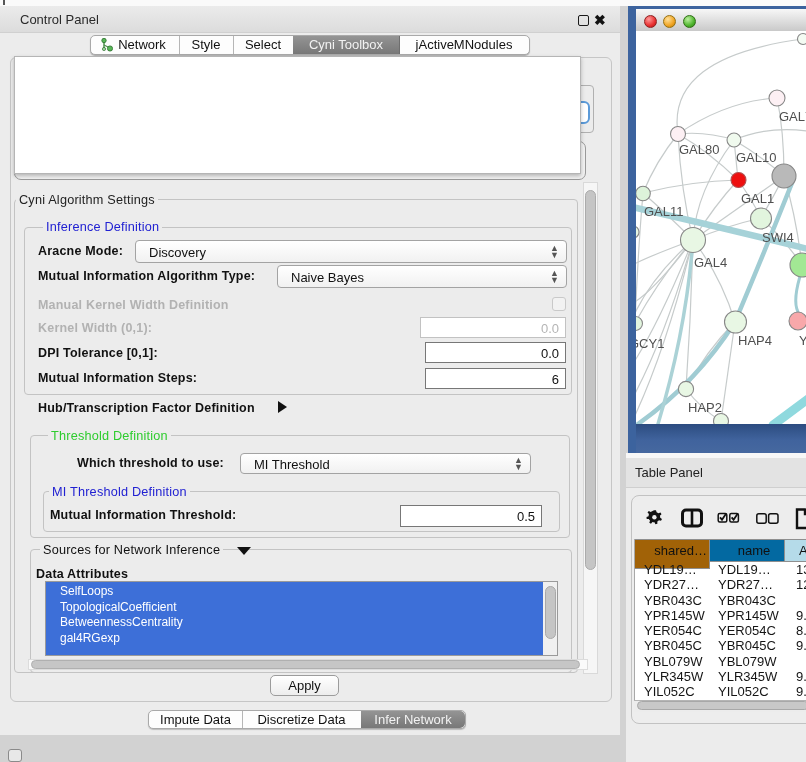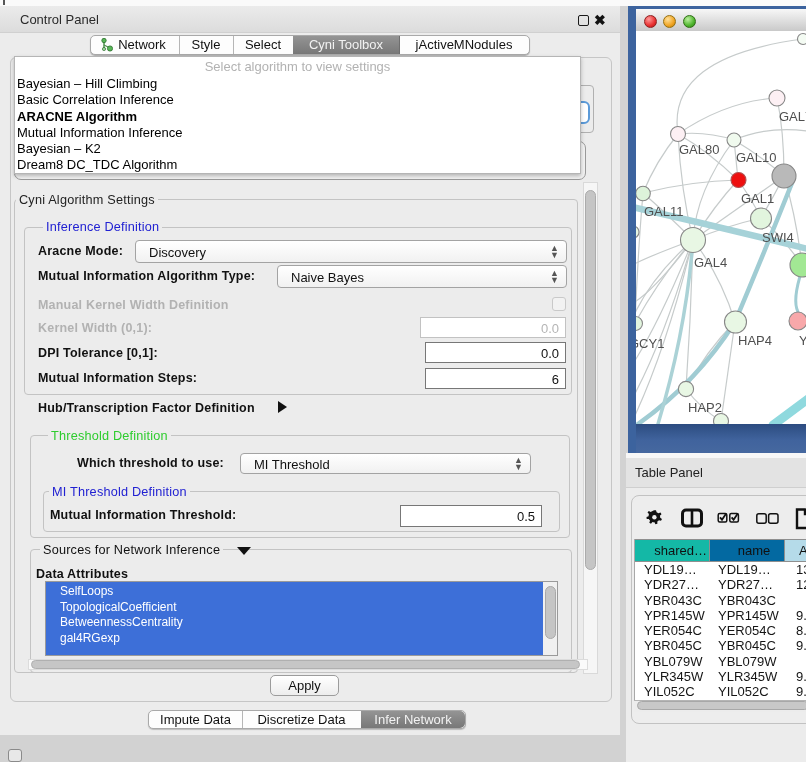--- a/index.html
+++ b/index.html
@@ -129,22 +129,20 @@
 
 <div class="abs" style="left:270px;top:675px;width:69px;height:21px;background:linear-gradient(#ffffff,#ededed);border:1px solid #9c9c9c;border-radius:5px;box-sizing:border-box;text-align:center;font-size:13px;color:#111;line-height:19px;">Apply</div>
 
 <div class="abs" id="bottabs" style="left:148px;top:710px;width:318px;height:19px;background:#fdfdfd;border:1px solid #a9a9a9;border-radius:5px;box-sizing:border-box;box-shadow:0 1px 1px rgba(0,0,0,0.2);">
   <div class="abs" style="left:0;top:0;width:93px;height:17px;font-size:13px;color:#111;text-align:center;line-height:17px;border-right:1px solid #b6b6b6;">Impute Data</div>
   <div class="abs" style="left:93px;top:0;width:119px;height:17px;font-size:13px;color:#111;text-align:center;line-height:17px;border-right:1px solid #b6b6b6;">Discretize Data</div>
   <div class="abs" style="left:212px;top:0;width:104px;height:17px;font-size:13px;color:#f2f2f2;text-align:center;line-height:17px;background:linear-gradient(#949494,#787878);border-radius:0 5px 5px 0;">Infer Network</div>
 </div>
 
 <div class="abs" style="left:14px;top:56px;width:567px;height:118px;background:#fff;border:1px solid #b5b5b5;box-shadow:0 2px 4px rgba(0,0,0,0.25);box-sizing:border-box;z-index:50;">
-  <div class="abs" style="left:0;top:2px;width:100%;text-align:center;font-size:13px;color:#b2b2b2;">Select algorithm to view settings</div>
-  <div class="abs" style="left:2px;top:19px;font-size:13px;color:#000;line-height:16.3px;white-space:nowrap;">Bayesian – Hill Climbing<br>Basic Correlation Inference<br><b>ARACNE Algorithm</b><br>Mutual Information Inference<br>Bayesian – K2<br>Dream8 DC_TDC Algorithm</div>
 </div>
 
 <div class="abs" style="left:8px;top:749px;width:14px;height:13px;border:1.5px solid #8a8a8a;border-radius:3px;background:#e8e8e8;box-sizing:border-box;"></div>
 
 <div class="abs" style="left:628px;top:6px;width:178px;height:447px;background:#3c639e;"></div>
 <div class="abs" style="left:636px;top:424px;width:170px;height:29px;background:linear-gradient(#2c4c80,#40639d 55%,#46689f);"></div>
 <div class="abs" id="nettitle" style="left:636px;top:9px;width:170px;height:22px;background:linear-gradient(#f7f7f7,#c9c9c9);border-bottom:1px solid #9a9a9a;">
   <div class="abs" style="left:8px;top:6px;width:11px;height:11px;border-radius:50%;background:radial-gradient(circle at 35% 30%,#ff9a9a,#e83030 60%,#a81414);border:0.5px solid #8d2020;"></div>
   <div class="abs" style="left:27px;top:6px;width:11px;height:11px;border-radius:50%;background:radial-gradient(circle at 35% 30%,#ffe09a,#f0a423 60%,#b57708);border:0.5px solid #96700f;"></div>
   <div class="abs" style="left:47px;top:6px;width:11px;height:11px;border-radius:50%;background:radial-gradient(circle at 35% 30%,#bdf0a0,#4fb52e 60%,#2e7d14);border:0.5px solid #2e6e14;"></div>
@@ -245,21 +243,21 @@
     <rect x="85.8" y="7.5" width="8.6" height="8.6" rx="1.5"></rect>
     <path d="M76,11.3 l2,2.4 l4,-6" stroke-width="1.8"></path>
     <path d="M87.6,11.3 l2,2.4 l4,-6" stroke-width="1.8"></path>
     <rect x="112.8" y="7.8" width="9.4" height="9.4" rx="2"></rect>
     <rect x="124.6" y="7.8" width="9.4" height="9.4" rx="2"></rect>
   </g>
   <path d="M153,3.5 h8 l4,4.5 v14 h-12 z M161,3.5 v4.5 h4" fill="none" stroke="#111" stroke-width="2.4"></path>
 </svg>
 
 <div class="abs" style="left:634px;top:539px;width:172px;height:161px;background:#fff;border-left:1px solid #a8a8a8;box-sizing:border-box;overflow:hidden;">
-  <div class="abs" style="left:0;top:0;width:75px;height:23px;background:#14b8a6;border:1px solid #8f8f8f;border-width:1px 1px 1px 0;box-sizing:border-box;font-size:13px;color:#111;text-align:right;padding-right:2px;line-height:22px;">shared…</div>
+  <div class="abs" style="left:0;top:0;width:75px;height:30px;background:#a16207;border:1px solid #8f8f8f;border-width:1px 1px 1px 0;box-sizing:border-box;font-size:13px;color:#111;text-align:right;padding-right:2px;line-height:22px;">shared…</div>
   <div class="abs" style="left:75px;top:0;width:75px;height:23px;background:#0369a1;border:1px solid #8f8f8f;border-left:none;box-sizing:border-box;font-size:13px;color:#111;text-align:center;text-indent:14px;line-height:22px;">name</div>
   <div class="abs" style="left:150px;top:0;width:30px;height:23px;background:#b5dbe9;border:1px solid #8f8f8f;border-left:none;box-sizing:border-box;font-size:13px;color:#111;padding-left:14px;line-height:22px;">A</div>
   <div class="abs" style="left:9px;top:23px;font-size:13px;color:#151515;line-height:15.3px;white-space:pre;">YDL19…
 YDR27…
 YBR043C
 YPR145W
 YER054C
 YBR045C
 YBL079W
 YLR345W

